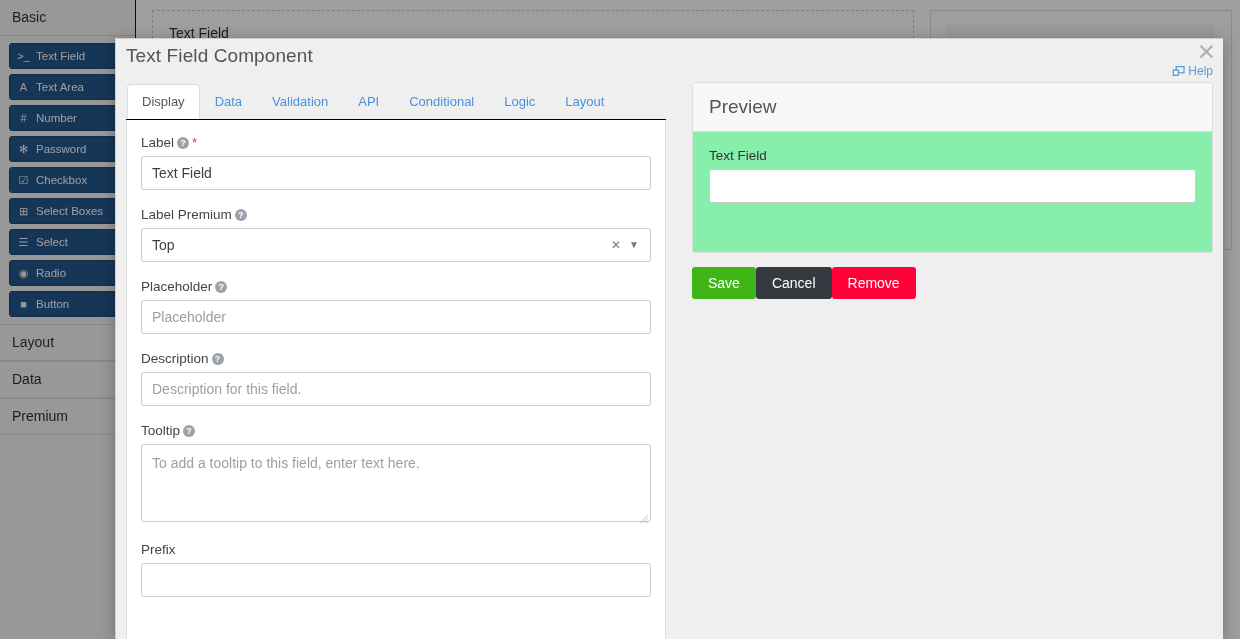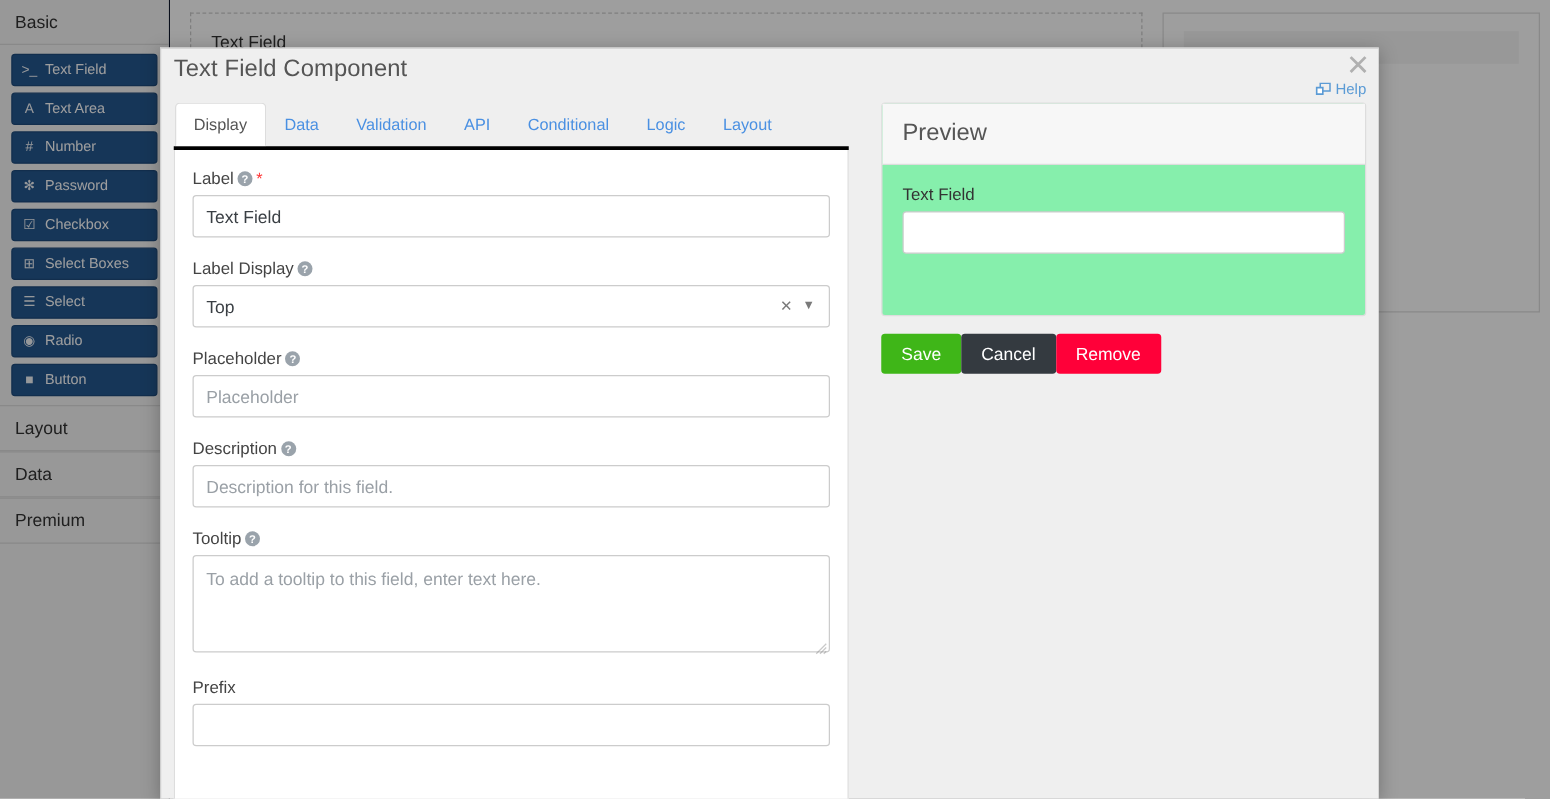--- a/index.html
+++ b/index.html
@@ -111,23 +111,23 @@
   
   #dim {
     position: absolute;
     inset: 0;
     background: rgba(0,0,0,0.38);
   }
 
   
   #modal {
     position: absolute;
-    left: 128px;
+    left: 115px;
     top: 38px;
-    width: 975px;
+    width: 1108px;
     height: 601px;
     background: #efefef;
     border: 1px solid #cfcfcf;
     border-bottom: none;
     border-right: none;
     box-shadow: 0 3px 14px rgba(0,0,0,.28);
     overflow: hidden;
   }
   .modal-title {
     position: absolute;
@@ -171,22 +171,22 @@
     bottom: 0;
     padding: 0 10px;
   }
   .cols { display: flex; gap: 26px; height: 100%; }
   .col-left { width: 540px; flex: 0 0 540px; }
   .col-right { flex: 1 1 auto; }
 
   
   .tabs {
     display: flex;
-    align-items: flex-start;
-    border-bottom: 3px solid #000000;
+    align-items: center;
+    border-bottom: 1px solid #000000;
     padding-left: 1px;
     height: 38px;
   }
   .tab {
     font-size: 13px;
     color: #4a90e2;
     padding: 9px 14px 8px 14px;
     line-height: 16px;
     border: 1px solid transparent;
     border-bottom: none;
@@ -429,21 +429,21 @@
 
           <div class="form-group">
             <label class="form-label">
               <span>Label</span><span class="help-ico">?</span><span class="req">*</span>
             </label>
             <input class="ctl" type="text" value="Text Field" style="">
           </div>
 
           <div class="form-group">
             <label class="form-label">
-              <span>Label Display</span><span class="help-ico">?</span>
+              <span>Label Premium</span><span class="help-ico">?</span>
             </label>
             <div class="select-wrap">
               <input class="ctl" type="text" readonly="" value="Top" style="">
               <span class="sel-clear">✕</span>
               <span class="sel-caret">▼</span>
             </div>
           </div>
 
           <div class="form-group">
             <label class="form-label">

